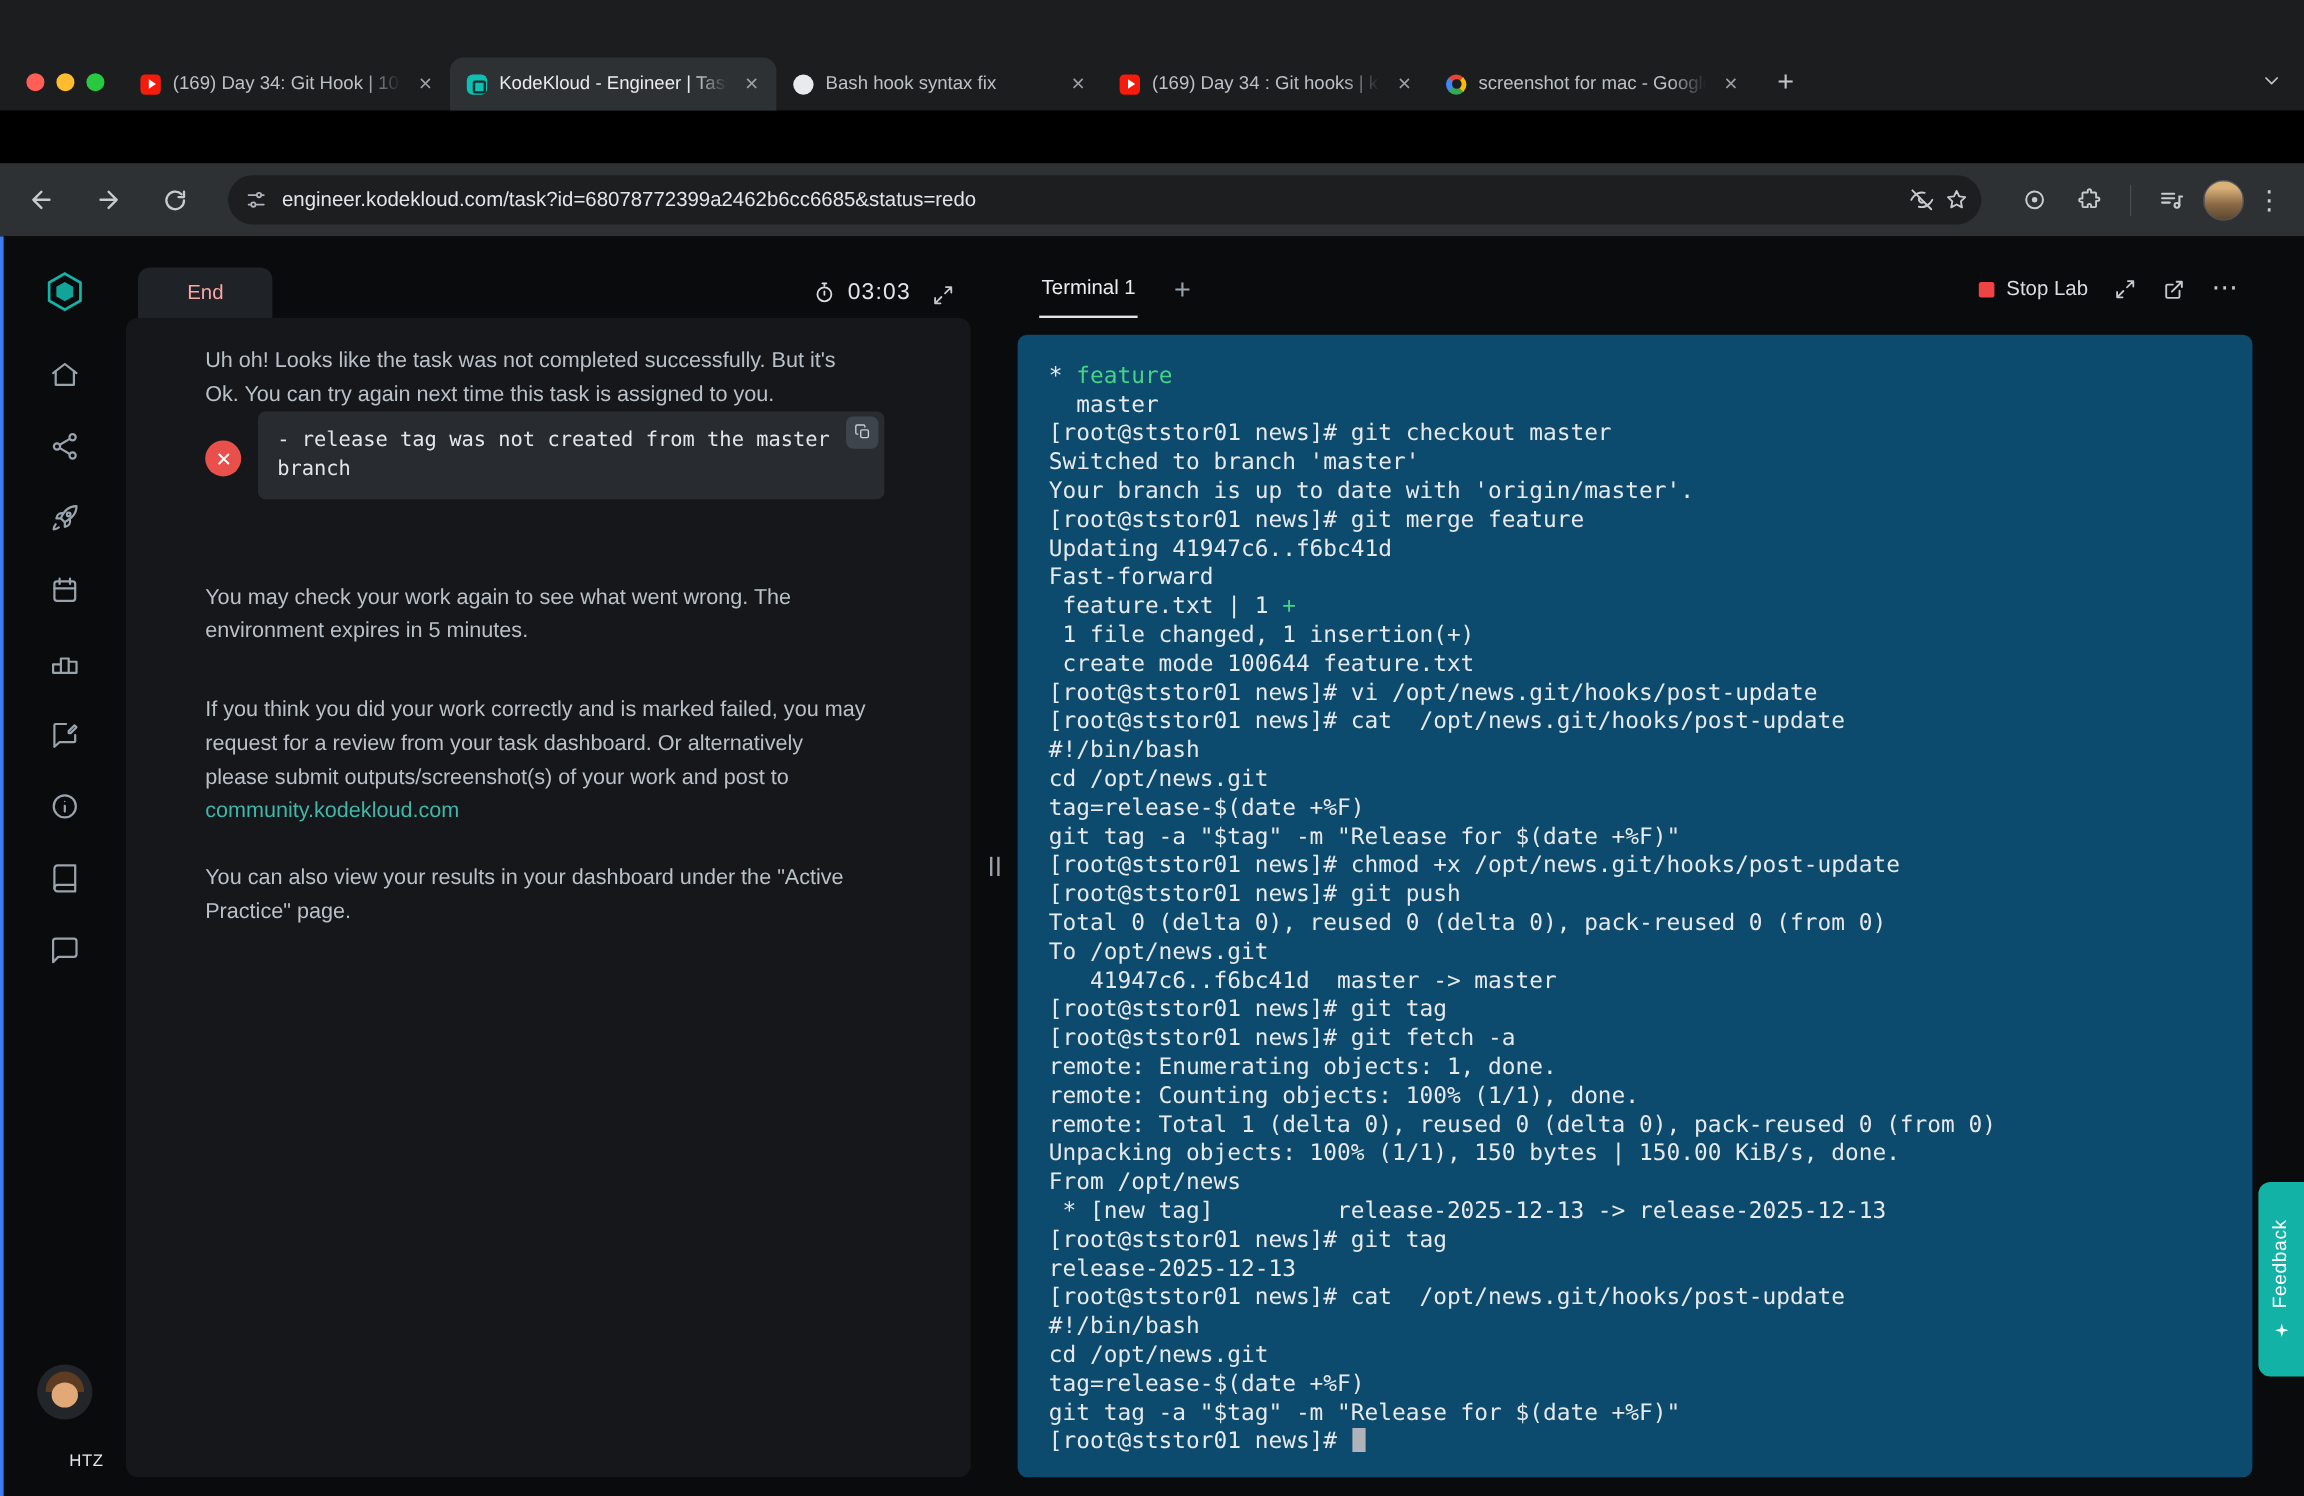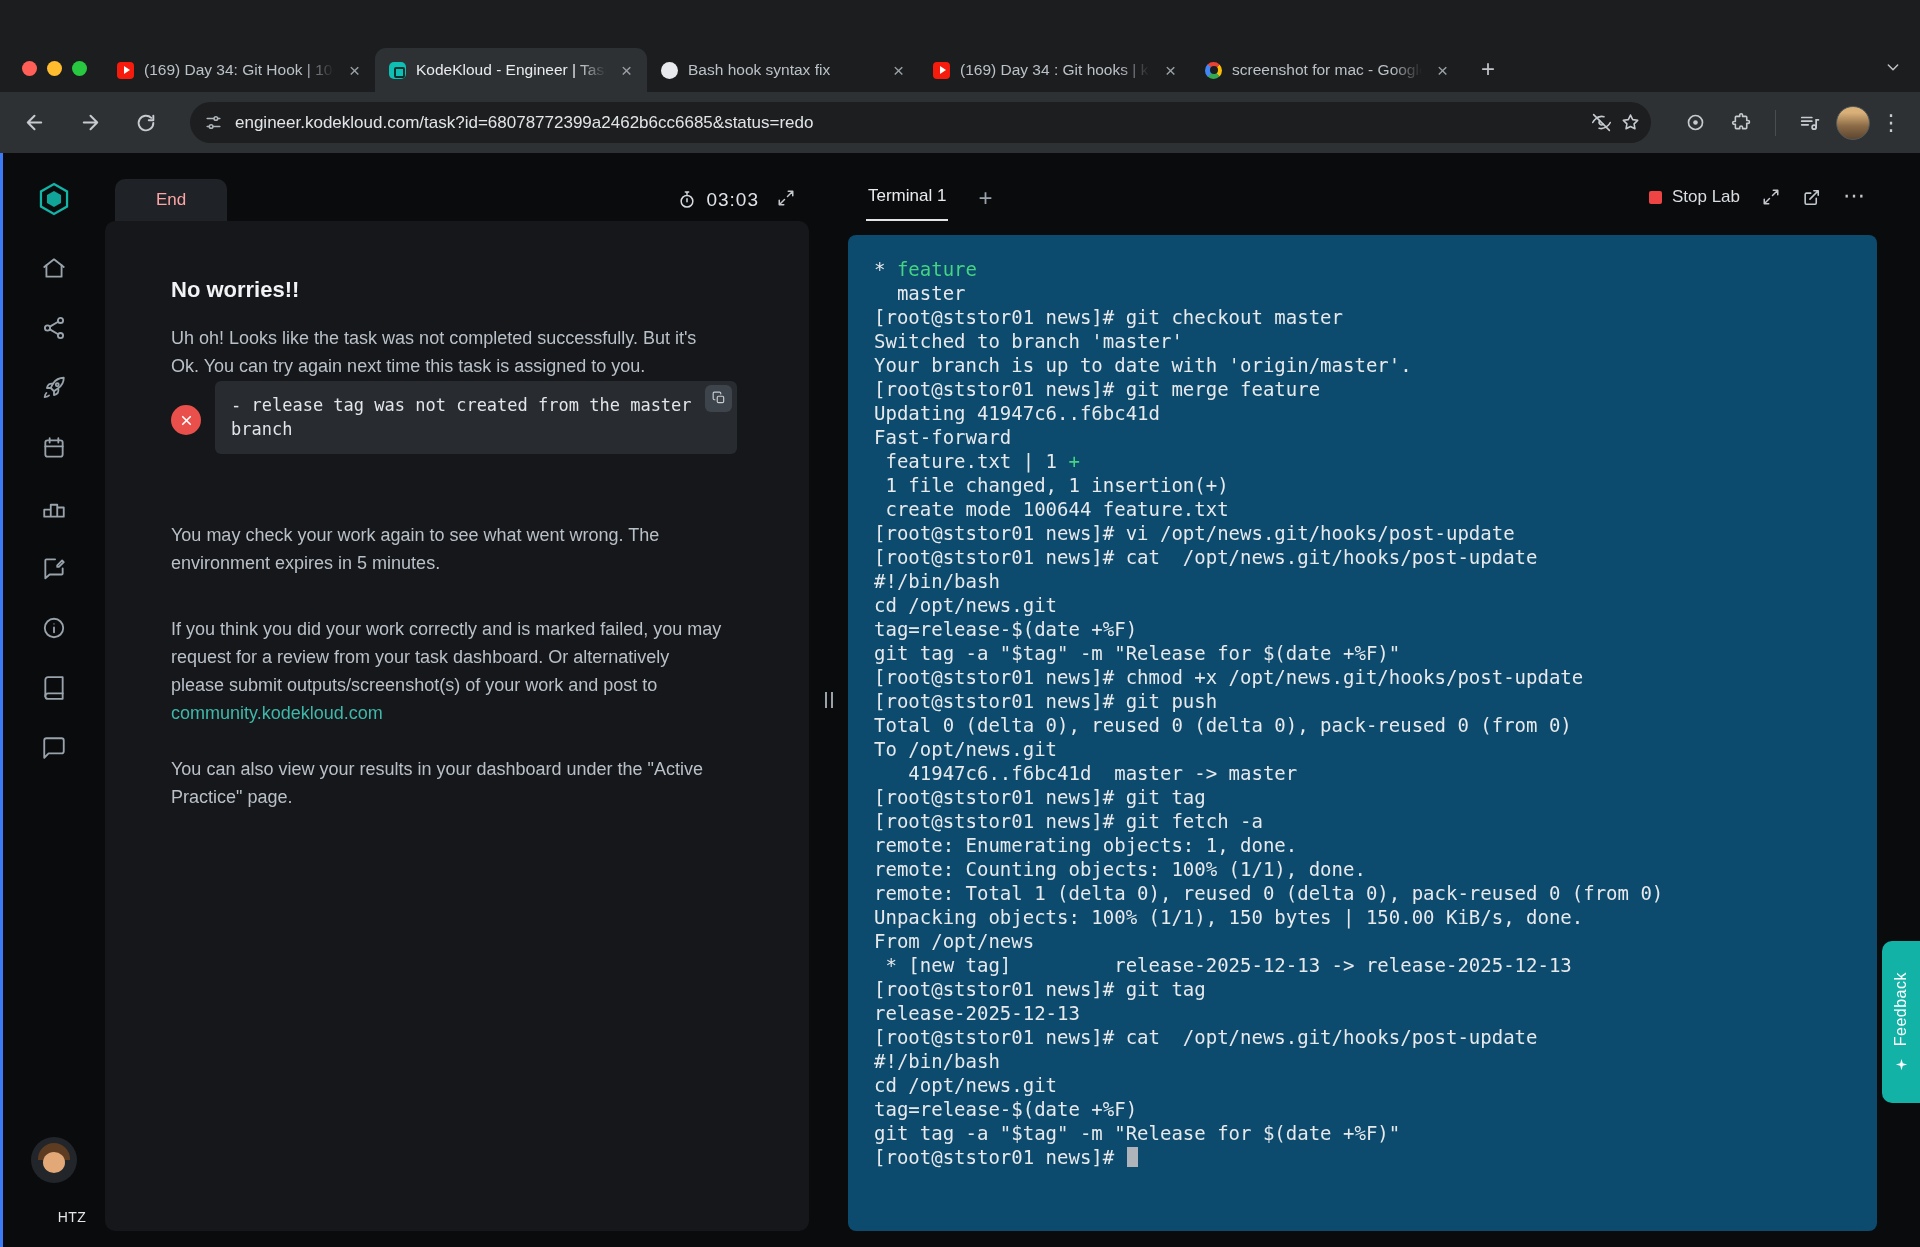--- a/index.html
+++ b/index.html
@@ -20,21 +20,21 @@
   .fav-youtube { background:#f61c0d; border-radius:4px; }
   .fav-youtube::after { content:""; position:absolute; left:6.5px; top:4.5px; border-left:6px solid #fff; border-top:4px solid transparent; border-bottom:4px solid transparent; }
   .fav-kodekloud { background:#0fbfb4; border-radius:5px; }
   .fav-kodekloud::after { content:""; position:absolute; left:5px; top:5px; width:7px; height:7px; border:2px solid #08302d; border-radius:2px; }
   .fav-chat { background:#e8eaed; border-radius:50%; }
   .fav-google { border-radius:50%; background:conic-gradient(from -45deg,#ea4335 0 25%,#fbbc05 25% 50%,#34a853 50% 75%,#4285f4 75% 100%); }
   .fav-google::after { content:""; position:absolute; left:4.5px; top:4.5px; width:8px; height:8px; background:#1b1d1e; border-radius:50%; }
   .newtab-btn { width:38px; height:38px; display:flex; align-items:center; justify-content:center; color:#c0c4c9; font-size:24px; margin:0 0 4px 6px; border-radius:8px; }
   .tabsearch-btn { margin-left:auto; margin-bottom:10px; width:34px; height:30px; display:flex; align-items:center; justify-content:center; border-radius:8px; }
 
-  .navbar { height:61px; background:#2e3134; display:flex; align-items:center; padding:0 14px; gap:16px; }
+  .navbar { height:61px; background:#2e3134; display:flex; align-items:center; padding:0 14px; gap:16px;margin-top:44px; }
   .nav-btn { width:40px; height:40px; display:flex; align-items:center; justify-content:center; border-radius:50%; flex:0 0 auto; }
   .omnibox { flex:1; height:41px; background:#1c1e1f; border-radius:21px; display:flex; align-items:center; padding:0 10px 0 14px; margin:0 8px; min-width:0; }
   .omnibox .url { color:#e2e5e8; font-size:17px; margin-left:12px; flex:1; white-space:nowrap; overflow:hidden; }
   .omni-right { display:flex; align-items:center; gap:8px; }
   .nav-right { display:flex; align-items:center; gap:6px; }
   .vsep { width:1px; height:26px; background:#4a4d50; margin:0 8px; }
   .avatar-sm { width:34px; height:34px; border-radius:50%; background:linear-gradient(180deg,#d9b078 18%,#8a6a46 60%,#5d4630); border:1px solid #55585b; }
   .kebab { color:#c6cbd0; font-size:22px; letter-spacing:0; width:30px; text-align:center; }
   svg.ic { display:block; }
 
@@ -47,21 +47,21 @@
   .side-bottom { margin-top:auto; display:flex; flex-direction:column; align-items:center; gap:26px; }
   .avatar-lg { width:46px; height:46px; border-radius:50%; background:#22262a; position:relative; overflow:hidden; }
   .avatar-lg::before { content:""; position:absolute; top:6px; left:7px; width:32px; height:17px; border-radius:16px 16px 0 0; background:#5d3c22; }
   .avatar-lg::after { content:""; position:absolute; top:15px; left:12px; width:22px; height:21px; border-radius:50%; background:#e2a878; }
   .user-badge { color:#e4e7ea; font-size:14px; letter-spacing:.5px;margin-left:36px; }
 
   
   .left-panel { position:absolute; left:102px; top:10px; width:704px; bottom:16px; display:flex; flex-direction:column; }
   .panel-head { height:58px; display:flex; align-items:flex-end; padding:0 14px 0 10px; flex:0 0 auto; }
   .panel-tab { height:42px; padding:0 41px; display:flex; align-items:center; background:#1f2226; border-radius:10px 10px 0 0; color:#fca5a5; font-size:17px;text-align:center; }
-  .panel-head-right { margin-left:auto; display:flex; align-items:flex-start; gap:18px; padding-bottom:10px; }
+  .panel-head-right { margin-left:auto; display:flex; align-items:flex-end; gap:18px; padding-bottom:10px; }
   .timer { display:flex; align-items:center; gap:9px; color:#e0e4e8; font-size:19px; letter-spacing:1px; }
   .panel-card { flex:1; background:#15171a; border-radius:10px; overflow:hidden; }
   .oops-wrap { width:230px; height:230px; margin:30px auto 0; border-radius:50%; padding:2px; background:conic-gradient(from 10deg,#e5a963,#ef6a5a 40%,#ef6a5a 60%,#e5a963); }
   .oops-inner { width:100%; height:100%; border-radius:50%; background:#15171a; display:flex; flex-direction:column; align-items:center; justify-content:center; gap:20px; }
   .oops-label { color:#ef907a; font-size:20px; }
   .panel-body { padding:0 70px 0 66px; }
   .pb-heading { margin-top:56px; color:#f1f3f5; font-size:22px; font-weight:bold; }
   .para { margin-top:22px; color:#b9c0c8; font-size:18px; line-height:1.55; max-width:552px; }
   .error-row { display:flex; align-items:center; gap:14px; }
   .err-badge { width:30px; height:30px; border-radius:50%; background:#e9504b; display:flex; align-items:center; justify-content:center; margin-top:6px; flex:0 0 auto; }
@@ -290,21 +290,20 @@
           </div>
           <span>
             <svg class="ic" width="18" height="18" viewBox="0 0 24 24" fill="none" stroke="#c3c8cd" stroke-width="2" stroke-linecap="round" stroke-linejoin="round">
                 <path d="M15 3h6v6M9 21H3v-6M21 3l-7 7M3 21l7-7"></path>
               </svg>
           </span>
         </div>
       </div>
       <div class="panel-card">
         <div class="panel-body">
-          <div class="pb-heading">No worries!!</div>
           <p class="para">Uh oh! Looks like the task was not completed successfully. But it's Ok. You can try again next time this task is assigned to you.</p>
           <div class="error-row">
             <div class="err-badge">
               <svg class="ic" width="13" height="13" viewBox="0 0 24 24">
                   <path d="M5 5l14 14M19 5L5 19" stroke="#fff" stroke-width="3" stroke-linecap="round"></path>
                 </svg>
             </div>
             <div class="err-box">
               <span>- release tag was not created from the master branch</span>
               <span class="copy-btn">

